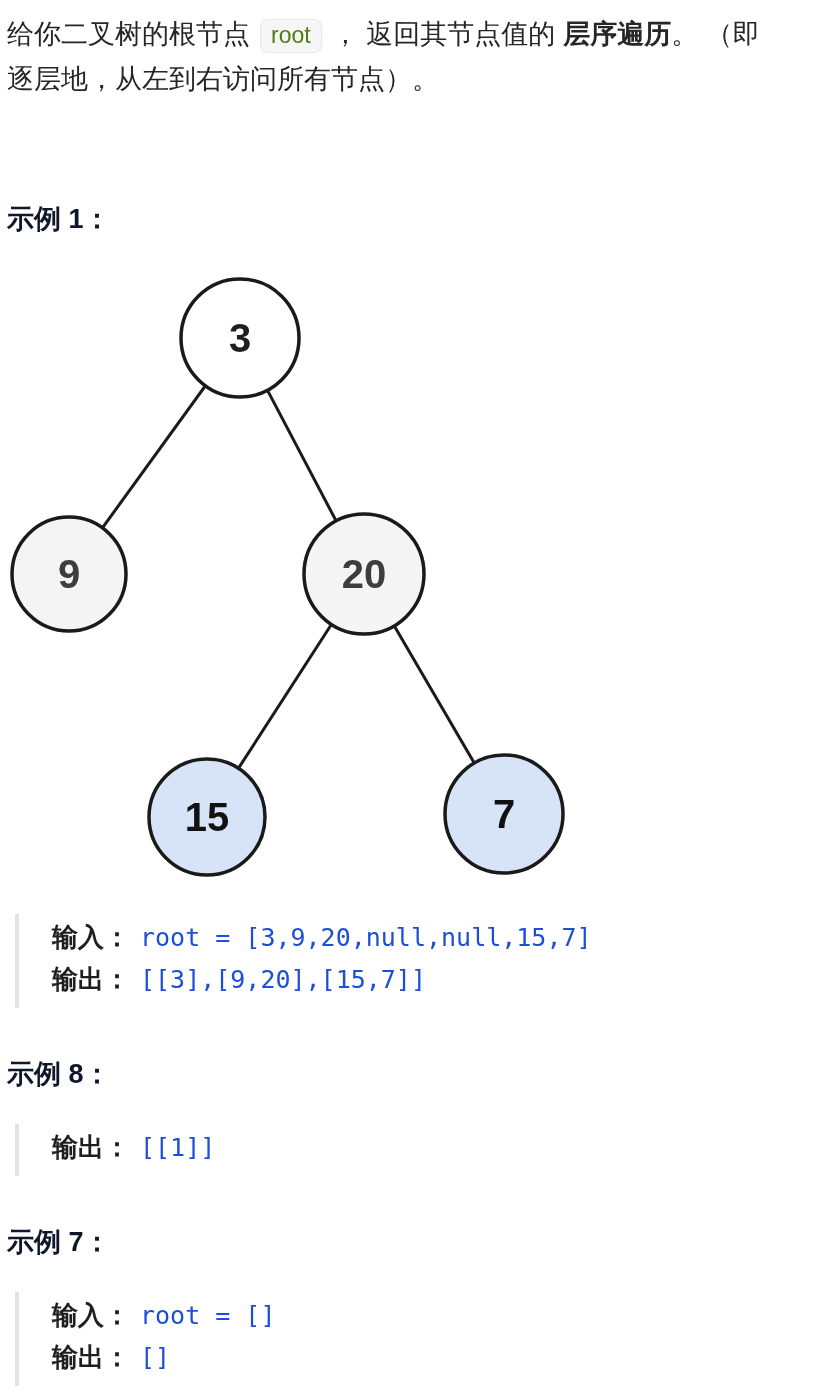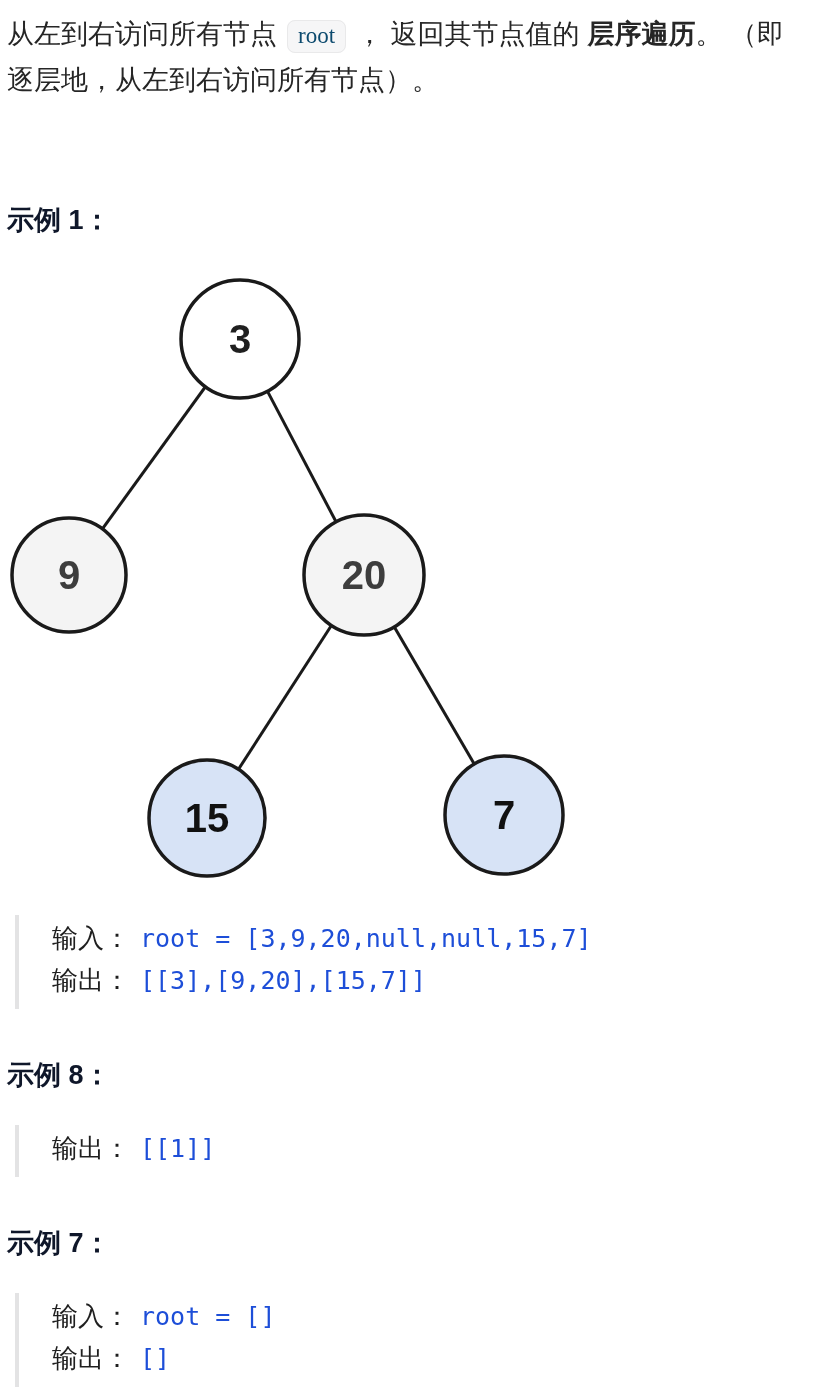--- a/index.html
+++ b/index.html
@@ -12,23 +12,23 @@
   .page { padding: 12px 10px 40px 7px; }
 
   
   .desc {
     font-size: 27px;
     line-height: 44px;
     color: #262626;
     max-width: 808px;
   }
   .chip {
-    font-family: Liberation Serif, serif;
+    font-family: Liberation Sans, sans-serif;
     font-size: 23px;
-    color: #0c4a6e;
+    color: #4d7c0f;
     background: #f6f6f7;
     border: 1px solid #e9e9ea;
     border-radius: 8px;
     padding: 2px 10px 4px 10px;
     margin: 0 10px;
     white-space: nowrap;
   }
   .desc strong { margin: 0 0 0 8px; font-weight: 700; }
 
   
@@ -51,36 +51,36 @@
 
   
   .example-block {
     margin: 32px 0 0 8px;
     border-left: 4px solid #e3e3e4;
     padding: 4px 0 6px 33px;
   }
   .example-line { line-height: 38px; white-space: nowrap; }
   .example-line .io-label {
     font-size: 26px;
-    font-weight: 400;
+    font-weight: 700;
     color: #1f1f1f;
     margin-right: 10px;
   }
   .example-line code {
     font-family: "DejaVu Sans Mono", monospace;
     font-size: 25px;
     color: #1d4ed8;
   }
 </style>
 </head>
 <body>
 
 <div class="page">
 
-  <p class="desc"><span>从左到右访问所有节点</span><code class="chip">root</code><span>， 返回其节点值的</span><strong>层序遍历</strong><span>。 （即</span><br><span>逐层地，从左到右访问所有节点）。</span></p>
+  <p class="desc"><span>给你二叉树的根节点</span><code class="chip">root</code><span>， 返回其节点值的</span><strong>层序遍历</strong><span>。 （即</span><br><span>逐层地，从左到右访问所有节点）。</span></p>
 
   <h3 class="example-heading">示例 1：</h3>
 
   <div class="tree-wrap">
     <svg id="tree-svg" width="565" height="615" viewBox="0 0 565 615">
         <line x1="233" y1="71" x2="62" y2="307" stroke="#1a1a1a" stroke-width="3"></line>
         <line x1="233" y1="71" x2="357" y2="307" stroke="#1a1a1a" stroke-width="3"></line>
         <line x1="357" y1="307" x2="200" y2="550" stroke="#1a1a1a" stroke-width="3"></line>
         <line x1="357" y1="307" x2="497" y2="547" stroke="#1a1a1a" stroke-width="3"></line>
         <circle cx="233" cy="71" r="59" fill="#ffffff" stroke="#1a1a1a" stroke-width="3.5"></circle>

